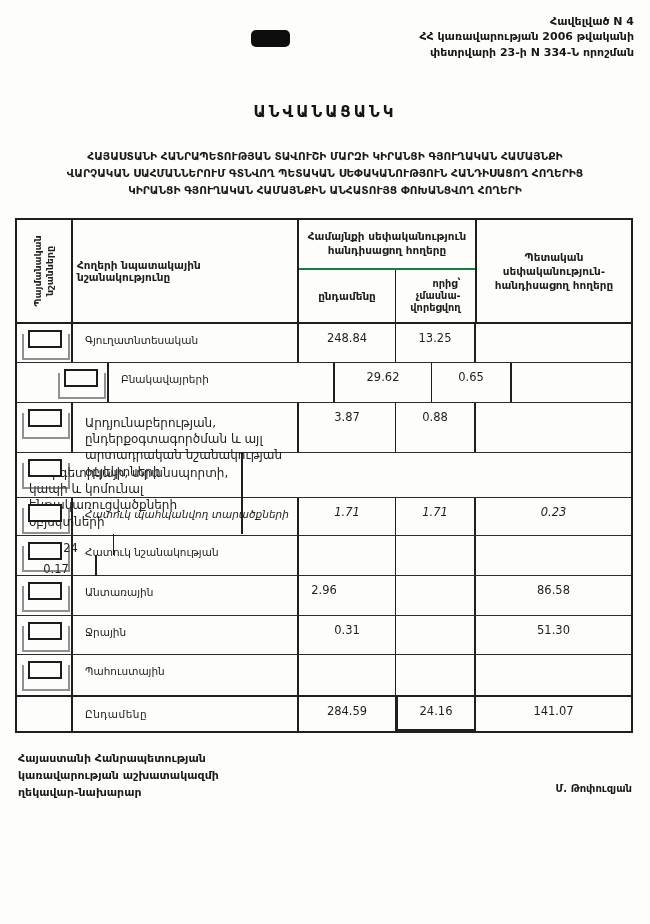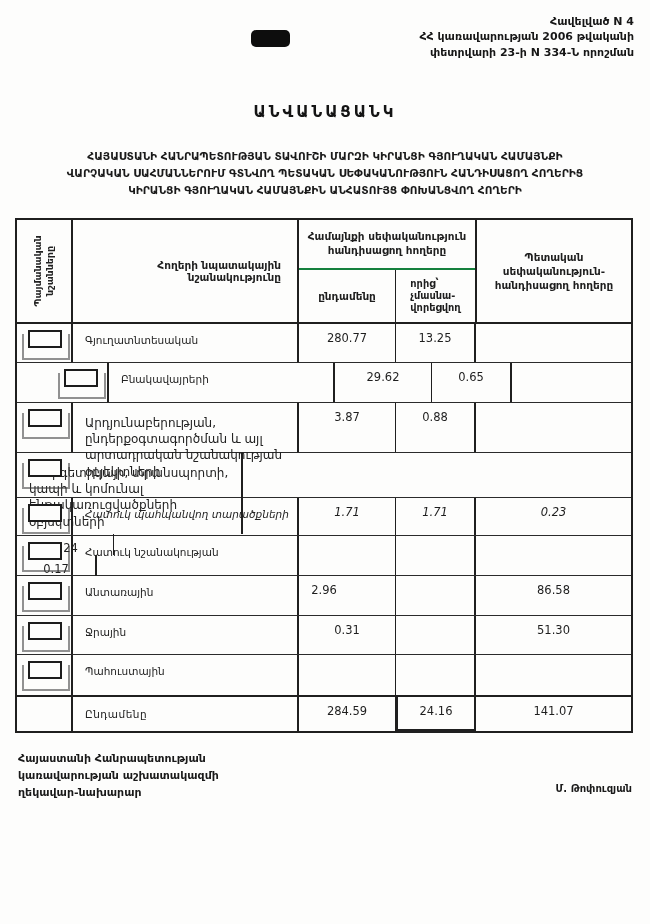--- a/index.html
+++ b/index.html
@@ -49,26 +49,26 @@
   .thead{display:flex;height:102px;border-bottom:2px solid #1f1f1f;}
   .th{box-sizing:border-box;}
   .th-c1{width:56px;border-right:2px solid #1f1f1f;position:relative;}
   .vtext{
     position:absolute;left:50%;top:50%;
     transform:translate(-50%,-50%) rotate(-90deg);
     transform-origin:center;
     white-space:nowrap;font-size:9.5px;font-weight:600;color:#222;
     width:90px;text-align:center;white-space:pre-line;line-height:1.25;
   }
-  .th-c2{width:226px;border-right:2px solid #1f1f1f;display:flex;align-items:center;justify-content:center;text-align:right;padding:16px;font-weight:600;}
+  .th-c2{width:226px;border-right:2px solid #1f1f1f;display:flex;align-items:center;justify-content:center;text-align:left;padding:4px;font-weight:600;}
   .th-c34{width:178px;border-right:2px solid #1f1f1f;display:flex;flex-direction:column;}
   .th-c34-top{height:50px;border-bottom:2px solid #15803d;display:flex;align-items:center;justify-content:center;text-align:center;font-weight:600;white-space:pre-line;line-height:1.3;padding:2px;box-sizing:border-box;}
   .th-c34-bot{flex:1;display:flex;}
   .th-c3{width:97px;border-right:1.5px solid #1f1f1f;display:flex;align-items:center;justify-content:center;font-weight:600;box-sizing:border-box;}
-  .th-c4{flex:1;display:flex;align-items:center;justify-content:center;text-align:left;white-space:pre-line;line-height:1.25;font-weight:600;font-size:9.8px;}
+  .th-c4{flex:1;display:flex;align-items:center;justify-content:center;text-align:right;white-space:pre-line;line-height:1.25;font-weight:600;font-size:9.8px;}
   .th-c5{flex:1;display:flex;align-items:center;justify-content:center;text-align:center;white-space:pre-line;line-height:1.35;font-weight:600;padding:2px;}
   .tr{display:flex;border-bottom:1px solid #2b2b2b;box-sizing:border-box;}
   .tr:last-child{border-bottom:none;}
   .td{box-sizing:border-box;}
   .td-sym{width:56px;border-right:2px solid #1f1f1f;position:relative;}
   .sym-rect{
     position:absolute;left:11px;top:6px;width:30px;height:14px;
     border:2px solid #1c1c1c;background:#fdfdfc;
   }
   .sym-bracket{
@@ -137,21 +137,21 @@
 հանդիսացող հողերը</div>
     </div>
 
     <div id="rows-host">
         <div class="tr" style="height: 39px;">
           <div class="td td-sym">
             <div class="sym-bracket"></div>
             <div class="sym-rect"></div>
           </div>
           <div class="td td-label">Գյուղատնտեսական</div>
-          <div class="td td-v1">280.77</div>
+          <div class="td td-v1">248.84</div>
           <div class="td td-v2">13.25</div>
           <div class="td td-v3"></div>
         </div>
         <div class="tr" style="height: 40px; padding-left: 36px;">
           <div class="td td-sym">
             <div class="sym-bracket"></div>
             <div class="sym-rect"></div>
           </div>
           <div class="td td-label">Բնակավայրերի</div>
           <div class="td td-v1">29.62</div>

